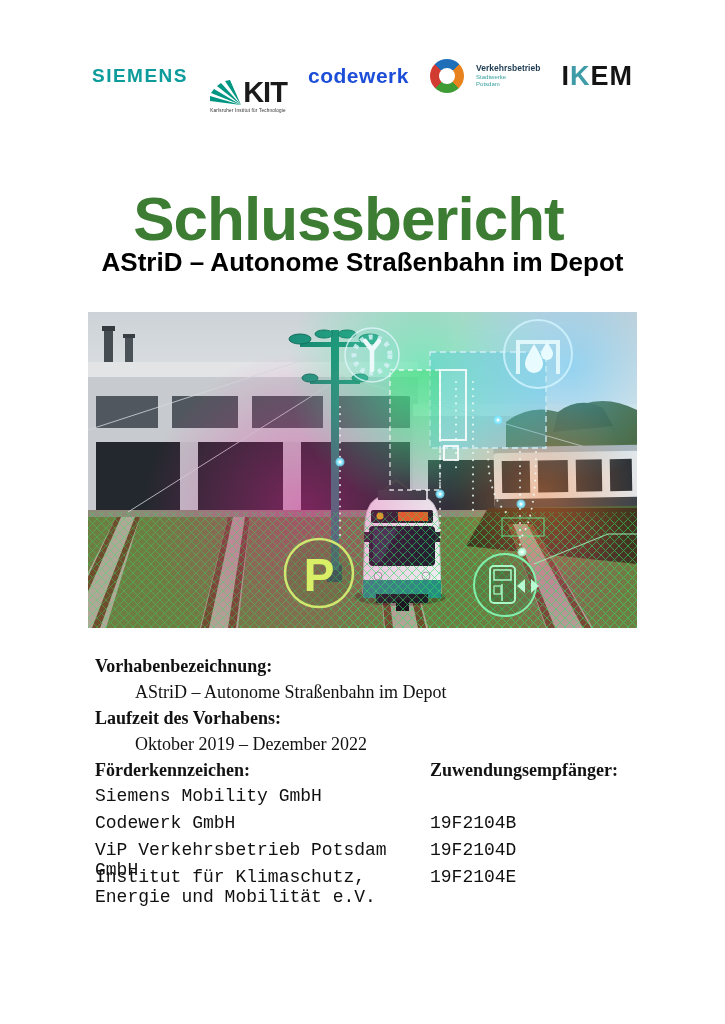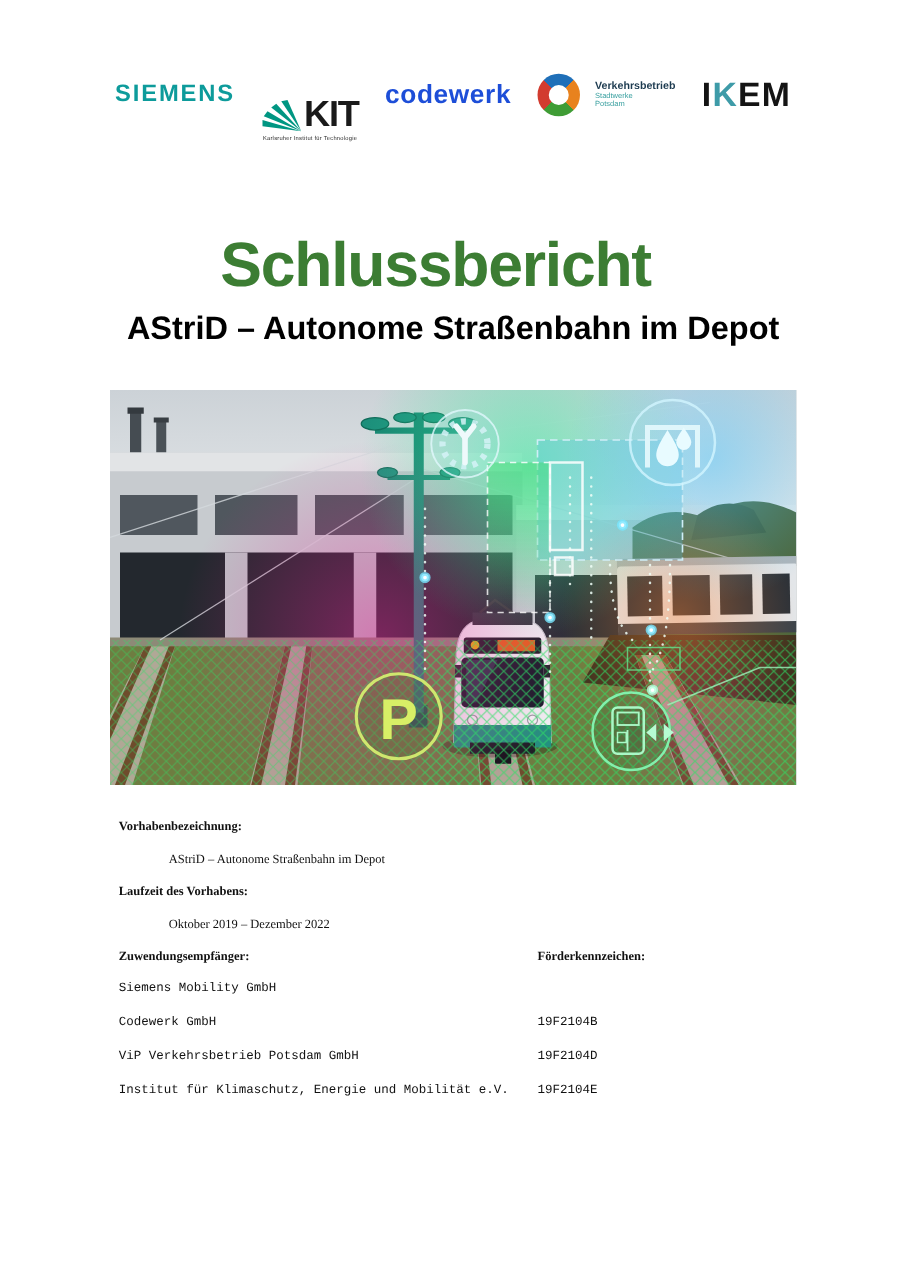--- a/index.html
+++ b/index.html
@@ -29,33 +29,33 @@
     content:"";position:absolute;left:9px;top:9px;width:16px;height:16px;border-radius:50%;background:#fff;
   }
   .vbp-text{display:flex;flex-direction:column;line-height:1.15;}
   .vbp-name{font-size:8.5px;font-weight:bold;color:#1d3b50;}
   .vbp-sub{font-size:6px;color:#3aa0a0;}
   .ikem{font-weight:bold;font-size:27px;letter-spacing:1px;color:#141414;}
   .ikem .accent{color:#3e9ba8;}
   
   .page-title{
     position:absolute;top:183px;left:0;width:697px;text-align:center;
-    font-size:50px;font-weight:bold;color:#3c7d33;letter-spacing:-1px;
+    font-size:62px;font-weight:bold;color:#3c7d33;letter-spacing:-1px;
   }
   .page-subtitle{
     position:absolute;top:247px;left:0;width:725px;text-align:center;
     font-size:26px;font-weight:bold;color:#000;
   }
   
   .hero{position:absolute;left:88px;top:312px;width:549px;height:316px;background:#9aa3a8;}
   .hero svg{display:block;}
   
   .details{
     position:absolute;left:95px;top:656px;width:542px;
-    font-family:"Liberation Serif",serif;font-size:10px;color:#111;
+    font-family:"Liberation Serif",serif;font-size:18px;color:#111;
   }
   .d-line{height:26px;display:flex;align-items:flex-start;}
   .d-label{font-weight:bold;}
   .d-value{padding-left:40px;}
   .d-cols{display:grid;grid-template-columns:335px auto;}
   .d-row{height:27px;display:grid;grid-template-columns:335px auto;align-items:flex-start;font-family:Liberation Mono, monospace;}
 </style>
 </head>
 <body>
 
@@ -314,22 +314,22 @@
   <div class="d-line">
       <span class="d-value">AStriD – Autonome Straßenbahn im Depot</span>
     </div>
   <div class="d-line">
       <span class="d-label">Laufzeit des Vorhabens:</span>
     </div>
   <div class="d-line">
       <span class="d-value">Oktober 2019 – Dezember 2022</span>
     </div>
   <div class="d-line d-cols">
+    <span class="d-label">Förderkennzeichen:</span>
     <span class="d-label">Zuwendungsempfänger:</span>
-    <span class="d-label">Förderkennzeichen:</span>
   </div>
   <div class="d-row">
     <span>Siemens Mobility GmbH</span>
   </div>
   <div class="d-row">
     <span>Codewerk GmbH</span>
     <span>19F2104B</span>
   </div>
   <div class="d-row">
     <span>ViP Verkehrsbetrieb Potsdam GmbH</span>

